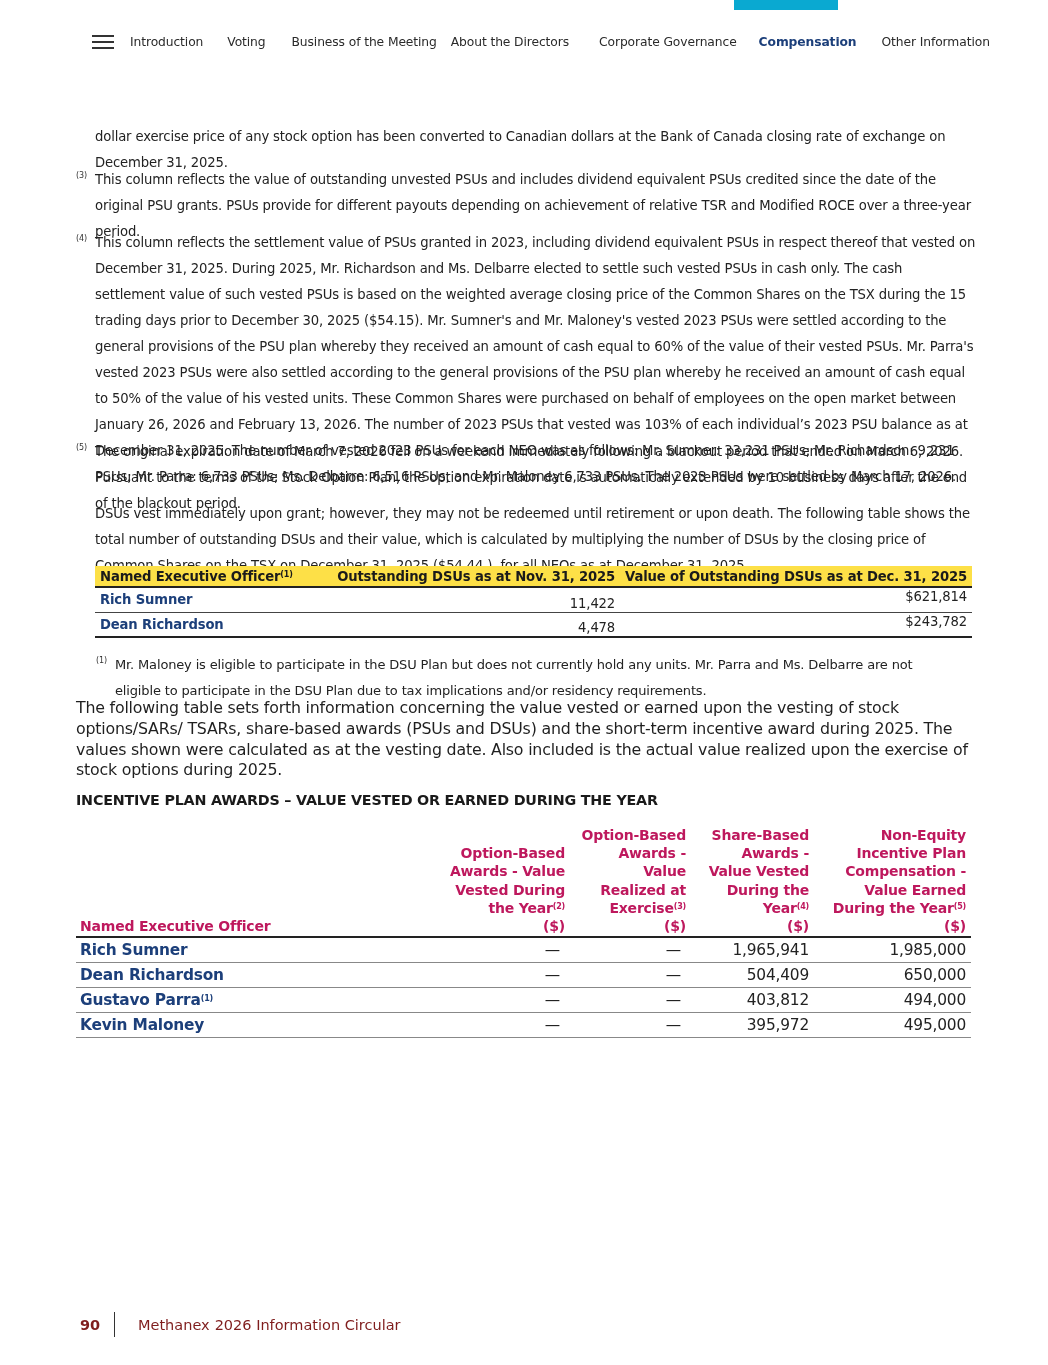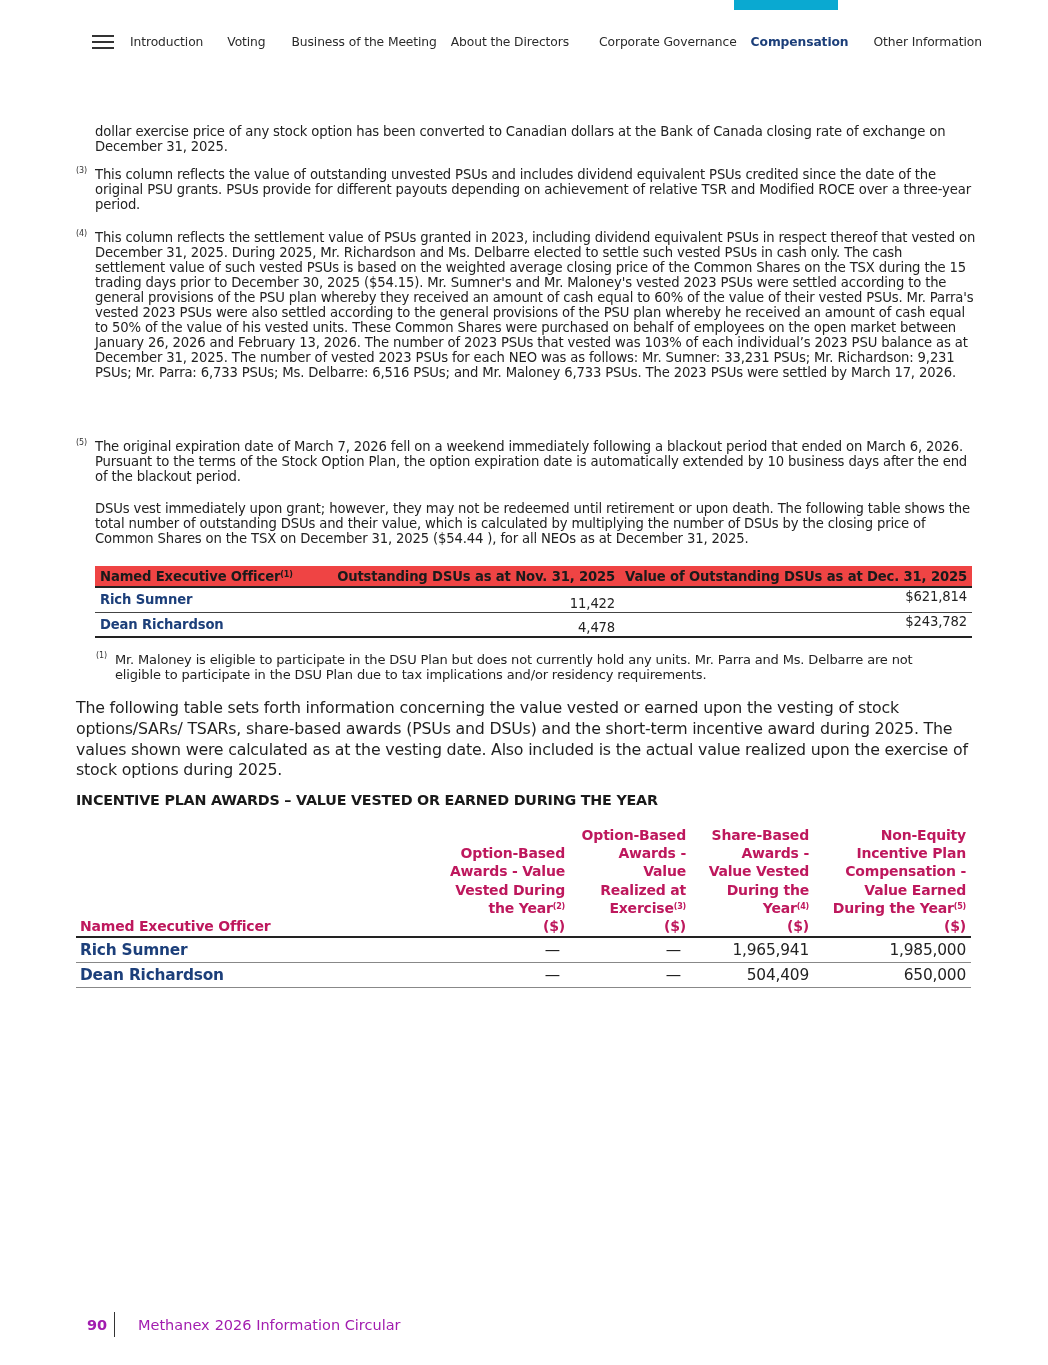--- a/index.html
+++ b/index.html
@@ -24,35 +24,35 @@
       width: 22px; height: 14px; display: flex; flex-direction: column;
       justify-content: space-between; margin-right: 16px; cursor: pointer;
     }
     .hamburger span { display: block; height: 2px; background: #333; }
     .nav-item { white-space: nowrap; cursor: pointer; }
     .nav-item.active { font-weight: bold; color: #1c3f7a; }
 
     .content { position: absolute; left: 0; top: 0; width: 1048px; }
     .fn {
       position: absolute; left: 76px; width: 900px;
-      font-size: 13.2px; line-height: 15px; color: #222;
+      font-size: 13.2px; line-height: 26px; color: #222;
       letter-spacing: -0.15px;
     }
     .fn .mark {
       position: absolute; left: 0; top: -4px; font-size: 8px; color: #333;
     }
     .fn .txt { display: block; margin-left: 19px; }
 
     .dsu-table {
       position: absolute; left: 95px; top: 566px; width: 877px;
       border-collapse: collapse; font-size: 13.2px;
       letter-spacing: -0.15px;
     }
     .dsu-table th {
-      background: #ef4444; font-weight: bold; color: #1a1a1a;
+      background: #fde047; font-weight: bold; color: #1a1a1a;
       padding: 2px 5px 1px 5px; height: 21px; text-align: right;
       border-bottom: 2px solid #222; white-space: nowrap;
     }
     .dsu-table th:first-child { text-align: left; }
     .dsu-table td {
       height: 25px; padding: 0 5px; text-align: right;
       border-bottom: 1px solid #444;
     }
     .dsu-table tr:last-child td { border-bottom: 2px solid #222; }
     .dsu-table td.name { text-align: left; font-weight: bold; color: #1c3f7a; }
@@ -86,42 +86,42 @@
       border-bottom: 1px solid #888; font-size: 15.4px; color: #222;
     }
     .ipa-table td.name {
       text-align: left; font-weight: bold; color: #1c3f7a;
       font-size: 15.4px; padding-left: 4px;
     }
     .ipa-table td.dash { text-align: right; padding-right: 10px; }
 
     .footer {
       position: absolute; left: 80px; top: 1312px; height: 25px;
-      display: flex; align-items: center; font-size: 14.5px; color: #a21caf; text-align: center;
+      display: flex; align-items: center; font-size: 14.5px; color: #7f1d1d;
     }
     .footer .page { font-weight: bold; width: 34px; }
     .footer .sep { width: 1px; height: 25px; background: #333; margin-right: 23px; }
     .footer .brand { font-weight: normal; margin-right: 5px; }
   </style>
 </head>
 <body>
 
 <div class="nav-accent"></div>
 
 <nav class="nav">
   <div class="hamburger">
       <span></span>
       <span></span>
       <span></span>
     </div>
   <span class="nav-item" style="margin-right:24px">Introduction</span>
   <span class="nav-item" style="margin-right:26px">Voting</span>
   <span class="nav-item" style="margin-right:14px">Business of the Meeting</span>
   <span class="nav-item" style="margin-right:30px">About the Directors</span>
-  <span class="nav-item" style="margin-right:14px">Corporate Governance</span>
+  <span class="nav-item" style="margin-right:22px">Corporate Governance</span>
   <span class="nav-item active" style="margin-right:25px">Compensation</span>
   <span class="nav-item">Other Information</span>
 </nav>
 
 <div class="content">
 
   <div class="fn" style="top:124px;">
     <span class="txt">dollar exercise price of any stock option has been converted to Canadian dollars at the Bank of Canada closing rate of exchange on December 31, 2025.</span>
   </div>
 
@@ -192,20 +192,34 @@
         <td class="dash">—</td>
         <td>1,965,941</td>
         <td>1,985,000</td>
       </tr>
       <tr>
         <td class="name"><span>Dean Richardson</span><sup></sup></td>
         <td class="dash">—</td>
         <td class="dash">—</td>
         <td>504,409</td>
         <td>650,000</td>
+      </tr>
+      <tr>
+        <td class="name"><span>Gustavo Parra</span><sup>(1)</sup></td>
+        <td class="dash">—</td>
+        <td class="dash">—</td>
+        <td>403,812</td>
+        <td>494,000</td>
+      </tr>
+      <tr>
+        <td class="name"><span>Kevin Maloney</span><sup></sup></td>
+        <td class="dash">—</td>
+        <td class="dash">—</td>
+        <td>395,972</td>
+        <td>495,000</td>
       </tr>
     </tbody>
   </table>
 </div>
 
 <footer class="footer">
   <span class="page">90</span>
   <span class="sep"></span>
   <span class="brand">Methanex</span>
   <span>2026 Information Circular</span>

